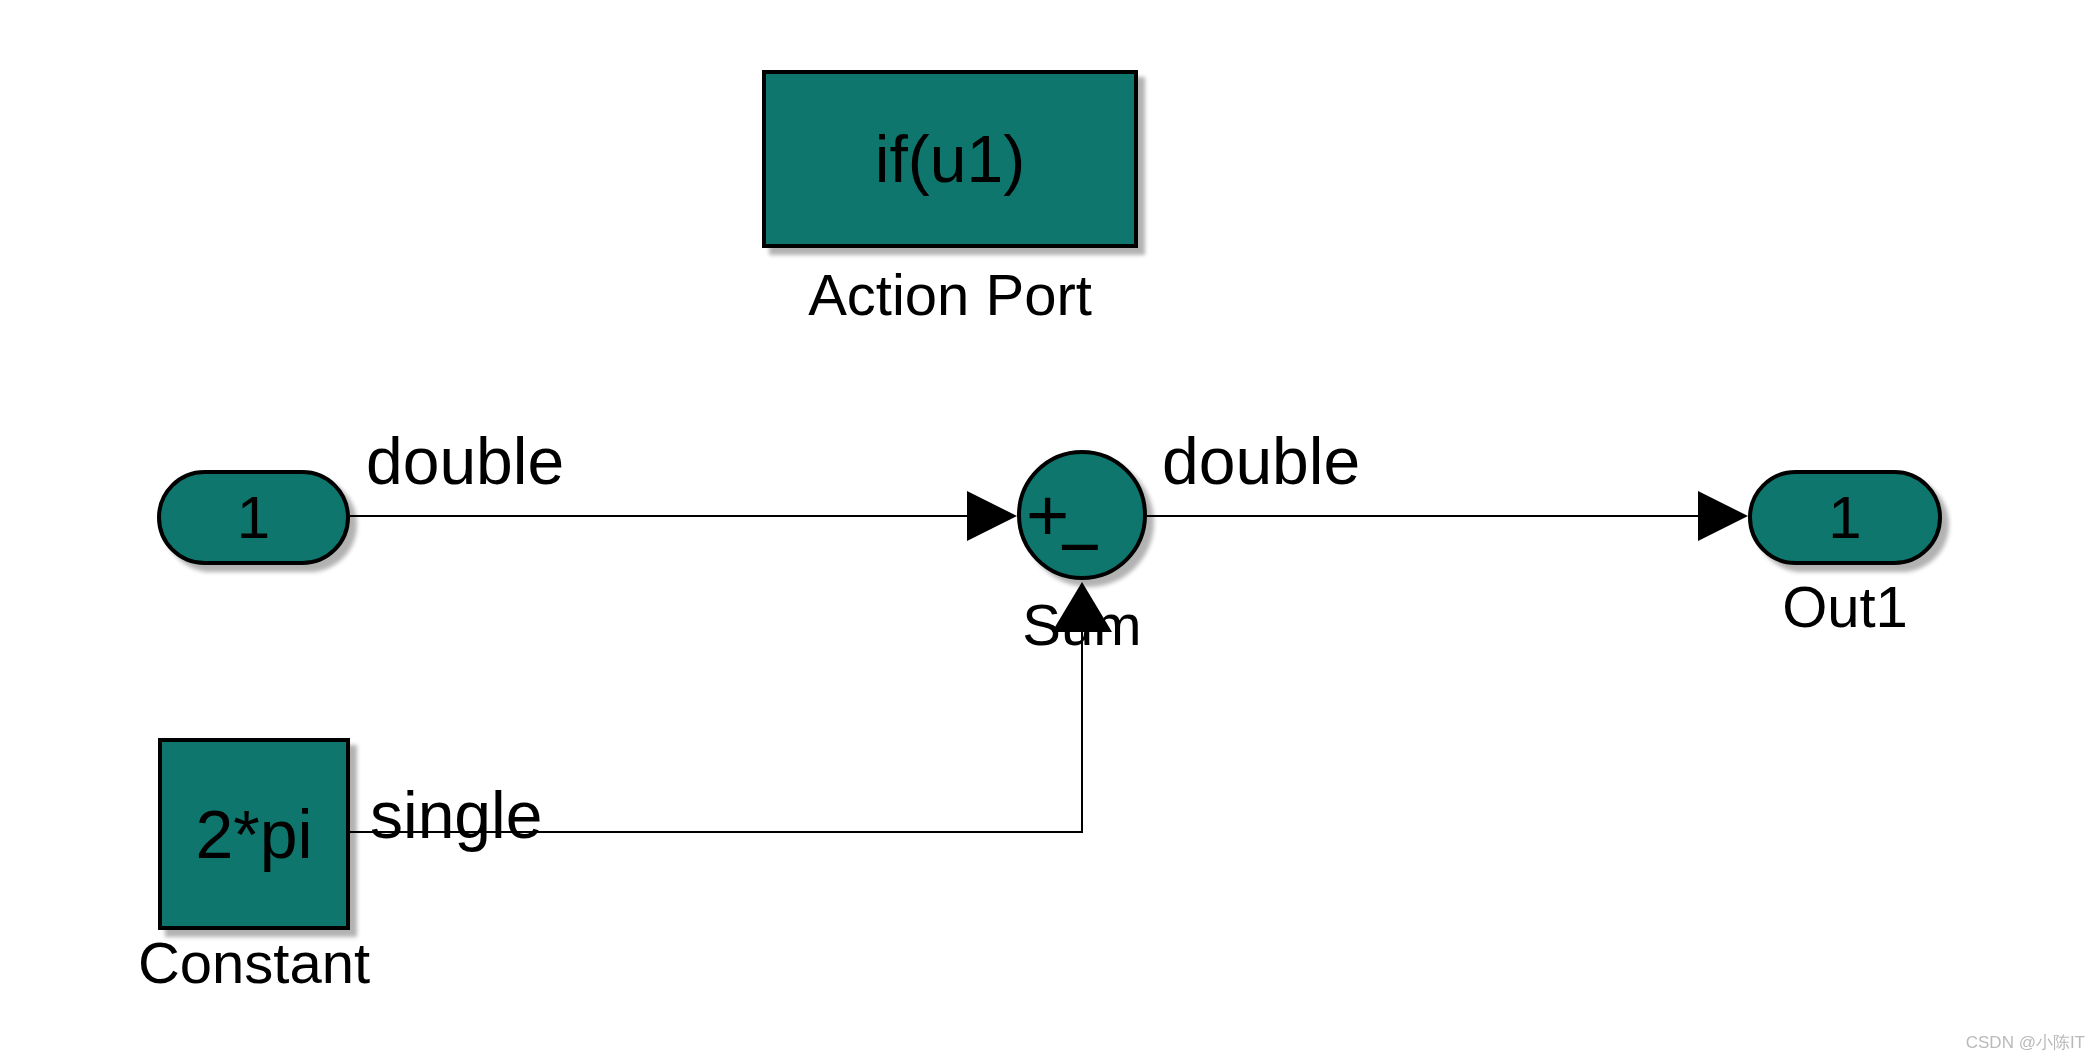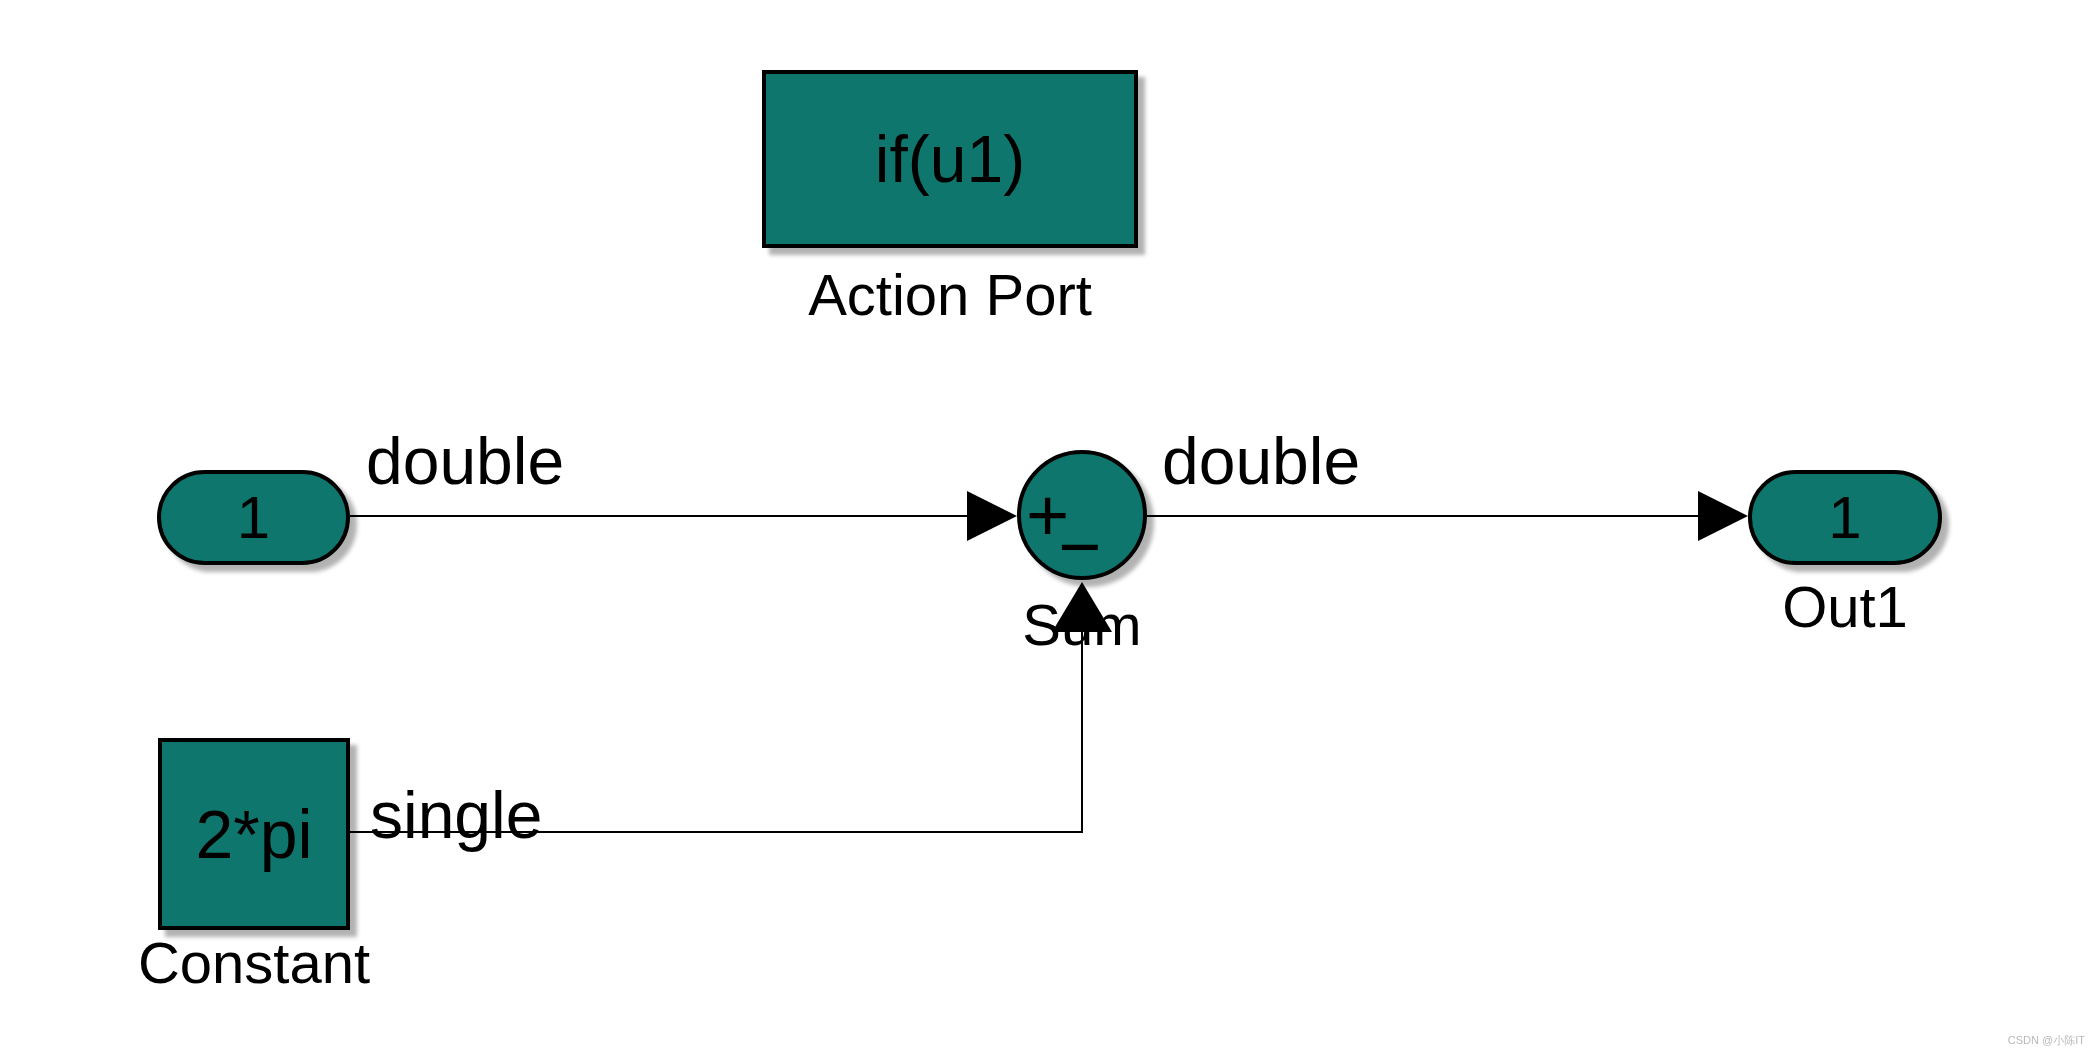--- a/index.html
+++ b/index.html
@@ -117,21 +117,21 @@
     border-right: 30px solid transparent;
     border-bottom: 50px solid #000000;
   }
   .arrow-sum-bottom { left: 1052px; top: 582px; }
 
   
   .watermark {
     position: absolute;
     right: 13px;
     top: 1034px;
-    font-size: 11px;
+    font-size: 17px;
     line-height: 1.1;
     color: #b9b9b9;
   }
 </style>
 </head>
 <body>
 
 <div class="canvas">
 
   <div class="wire wire-in1-sum"></div>

